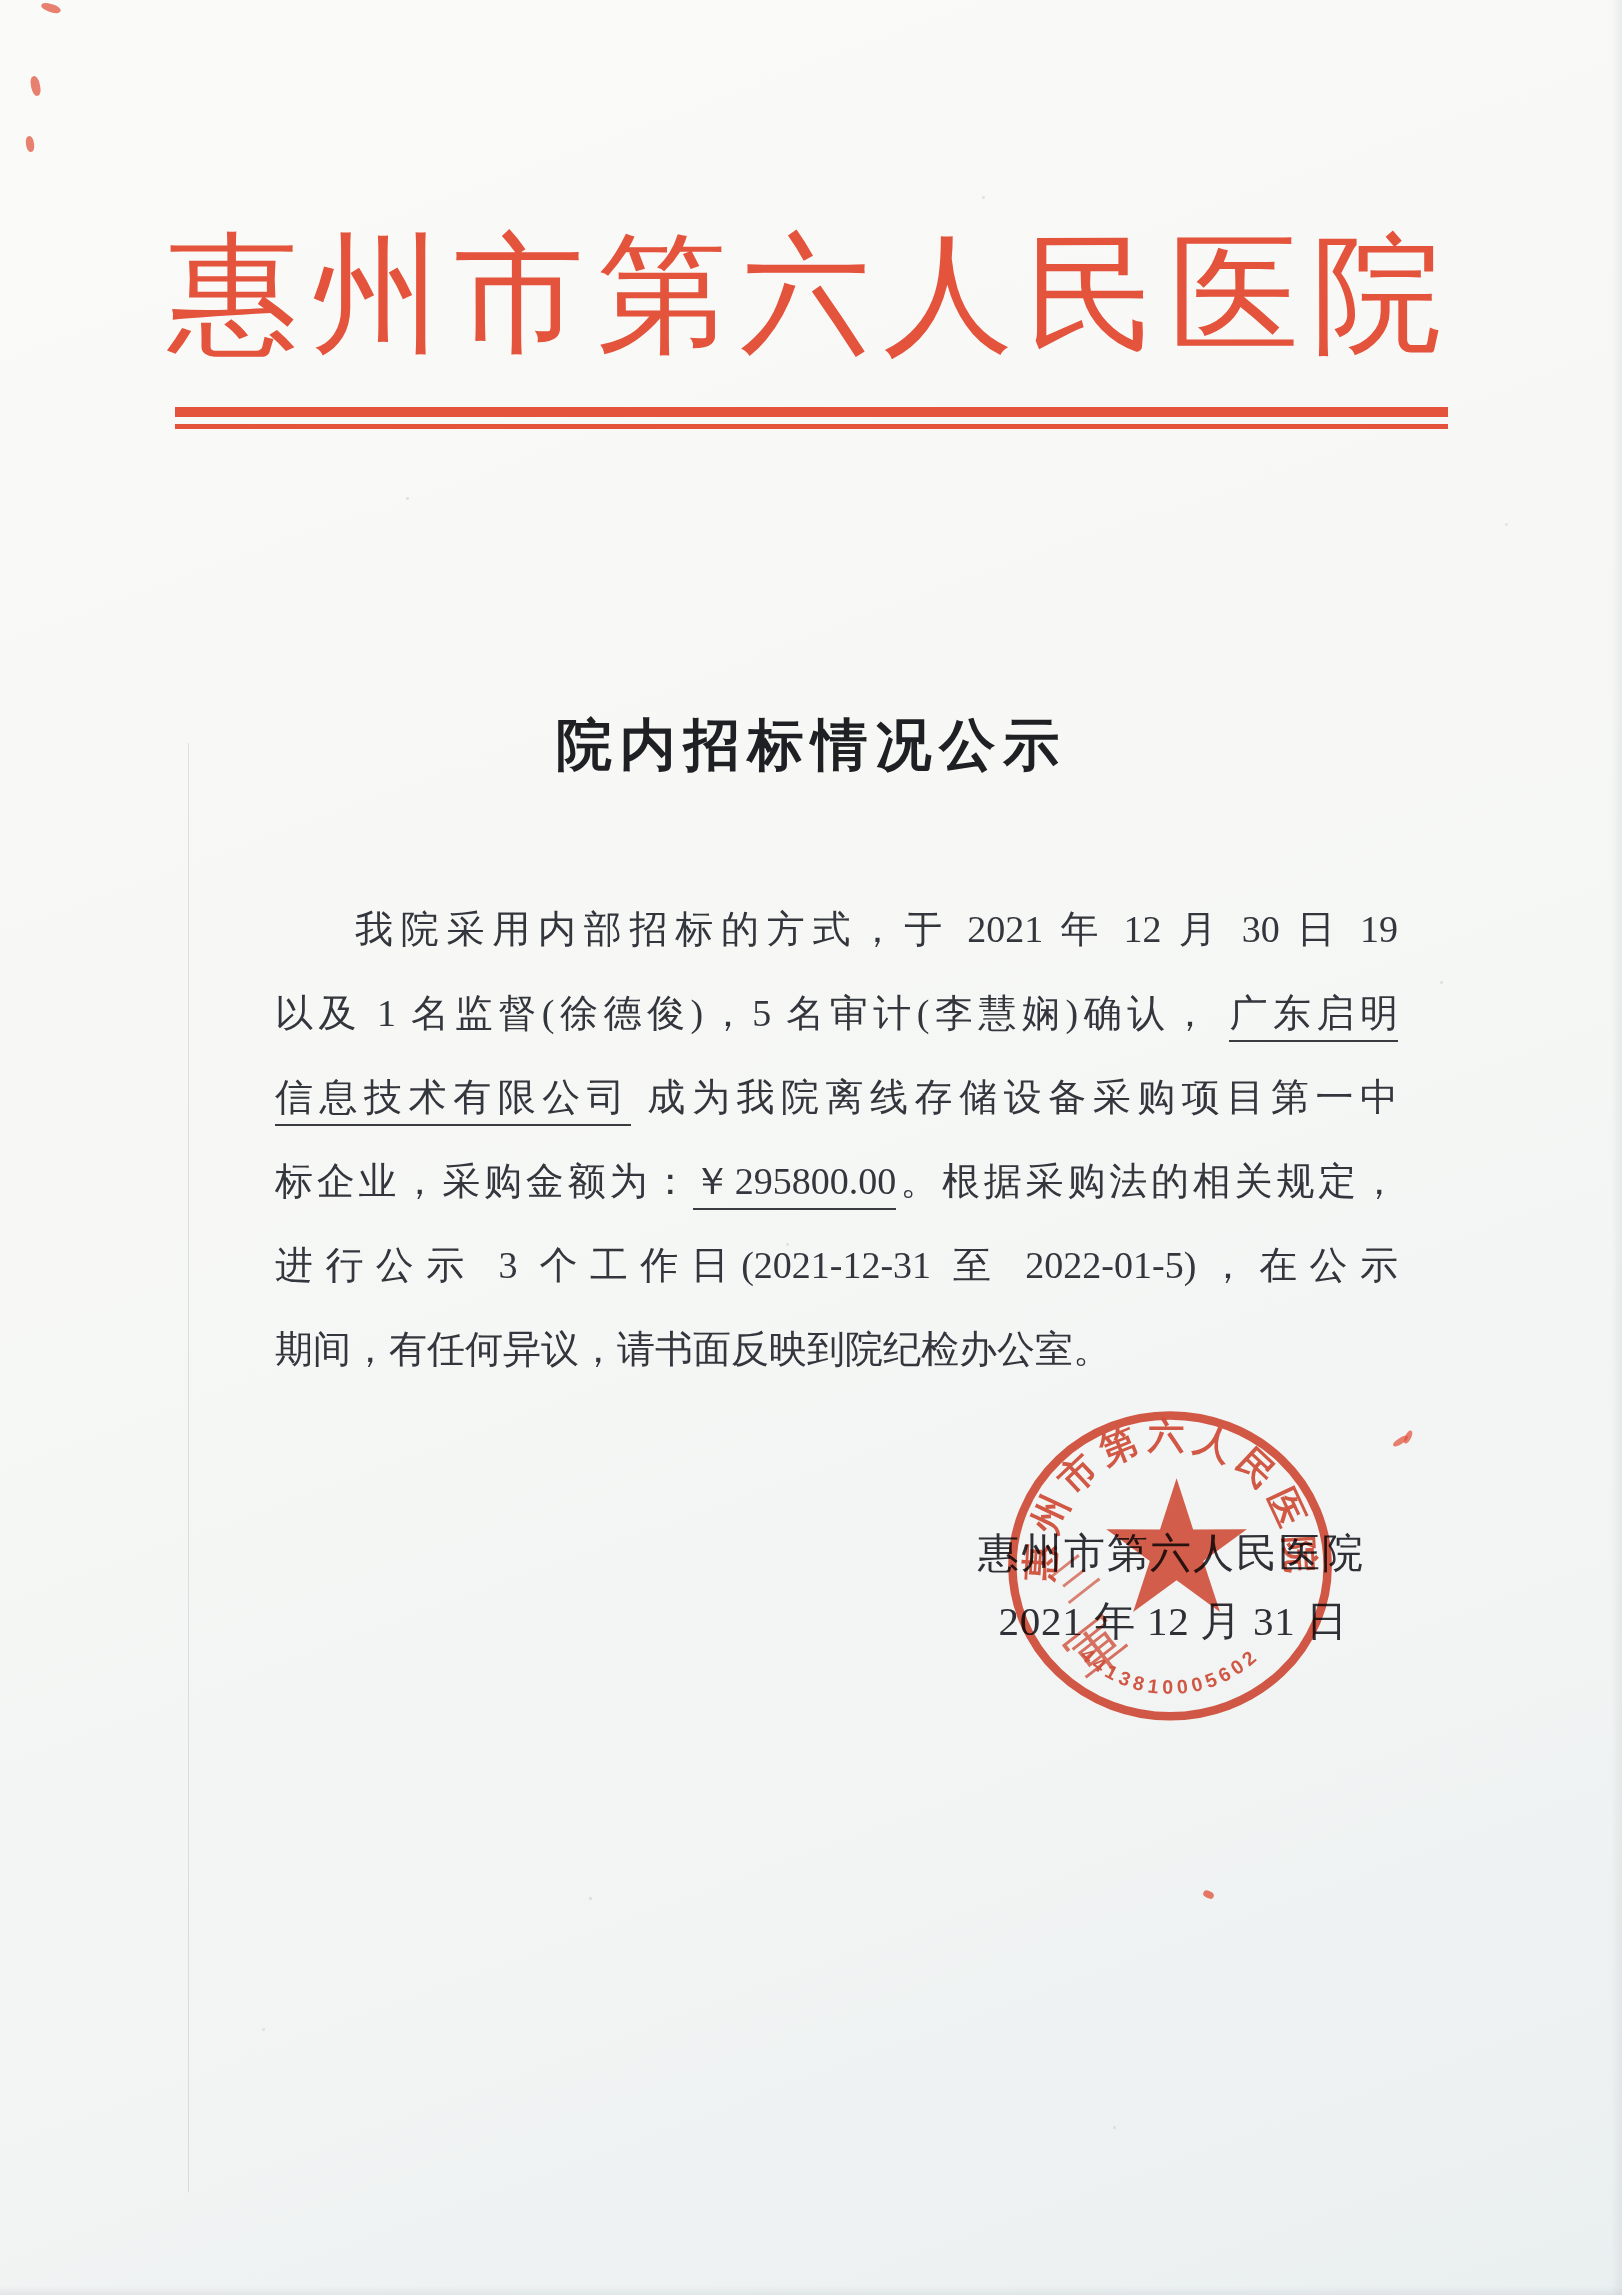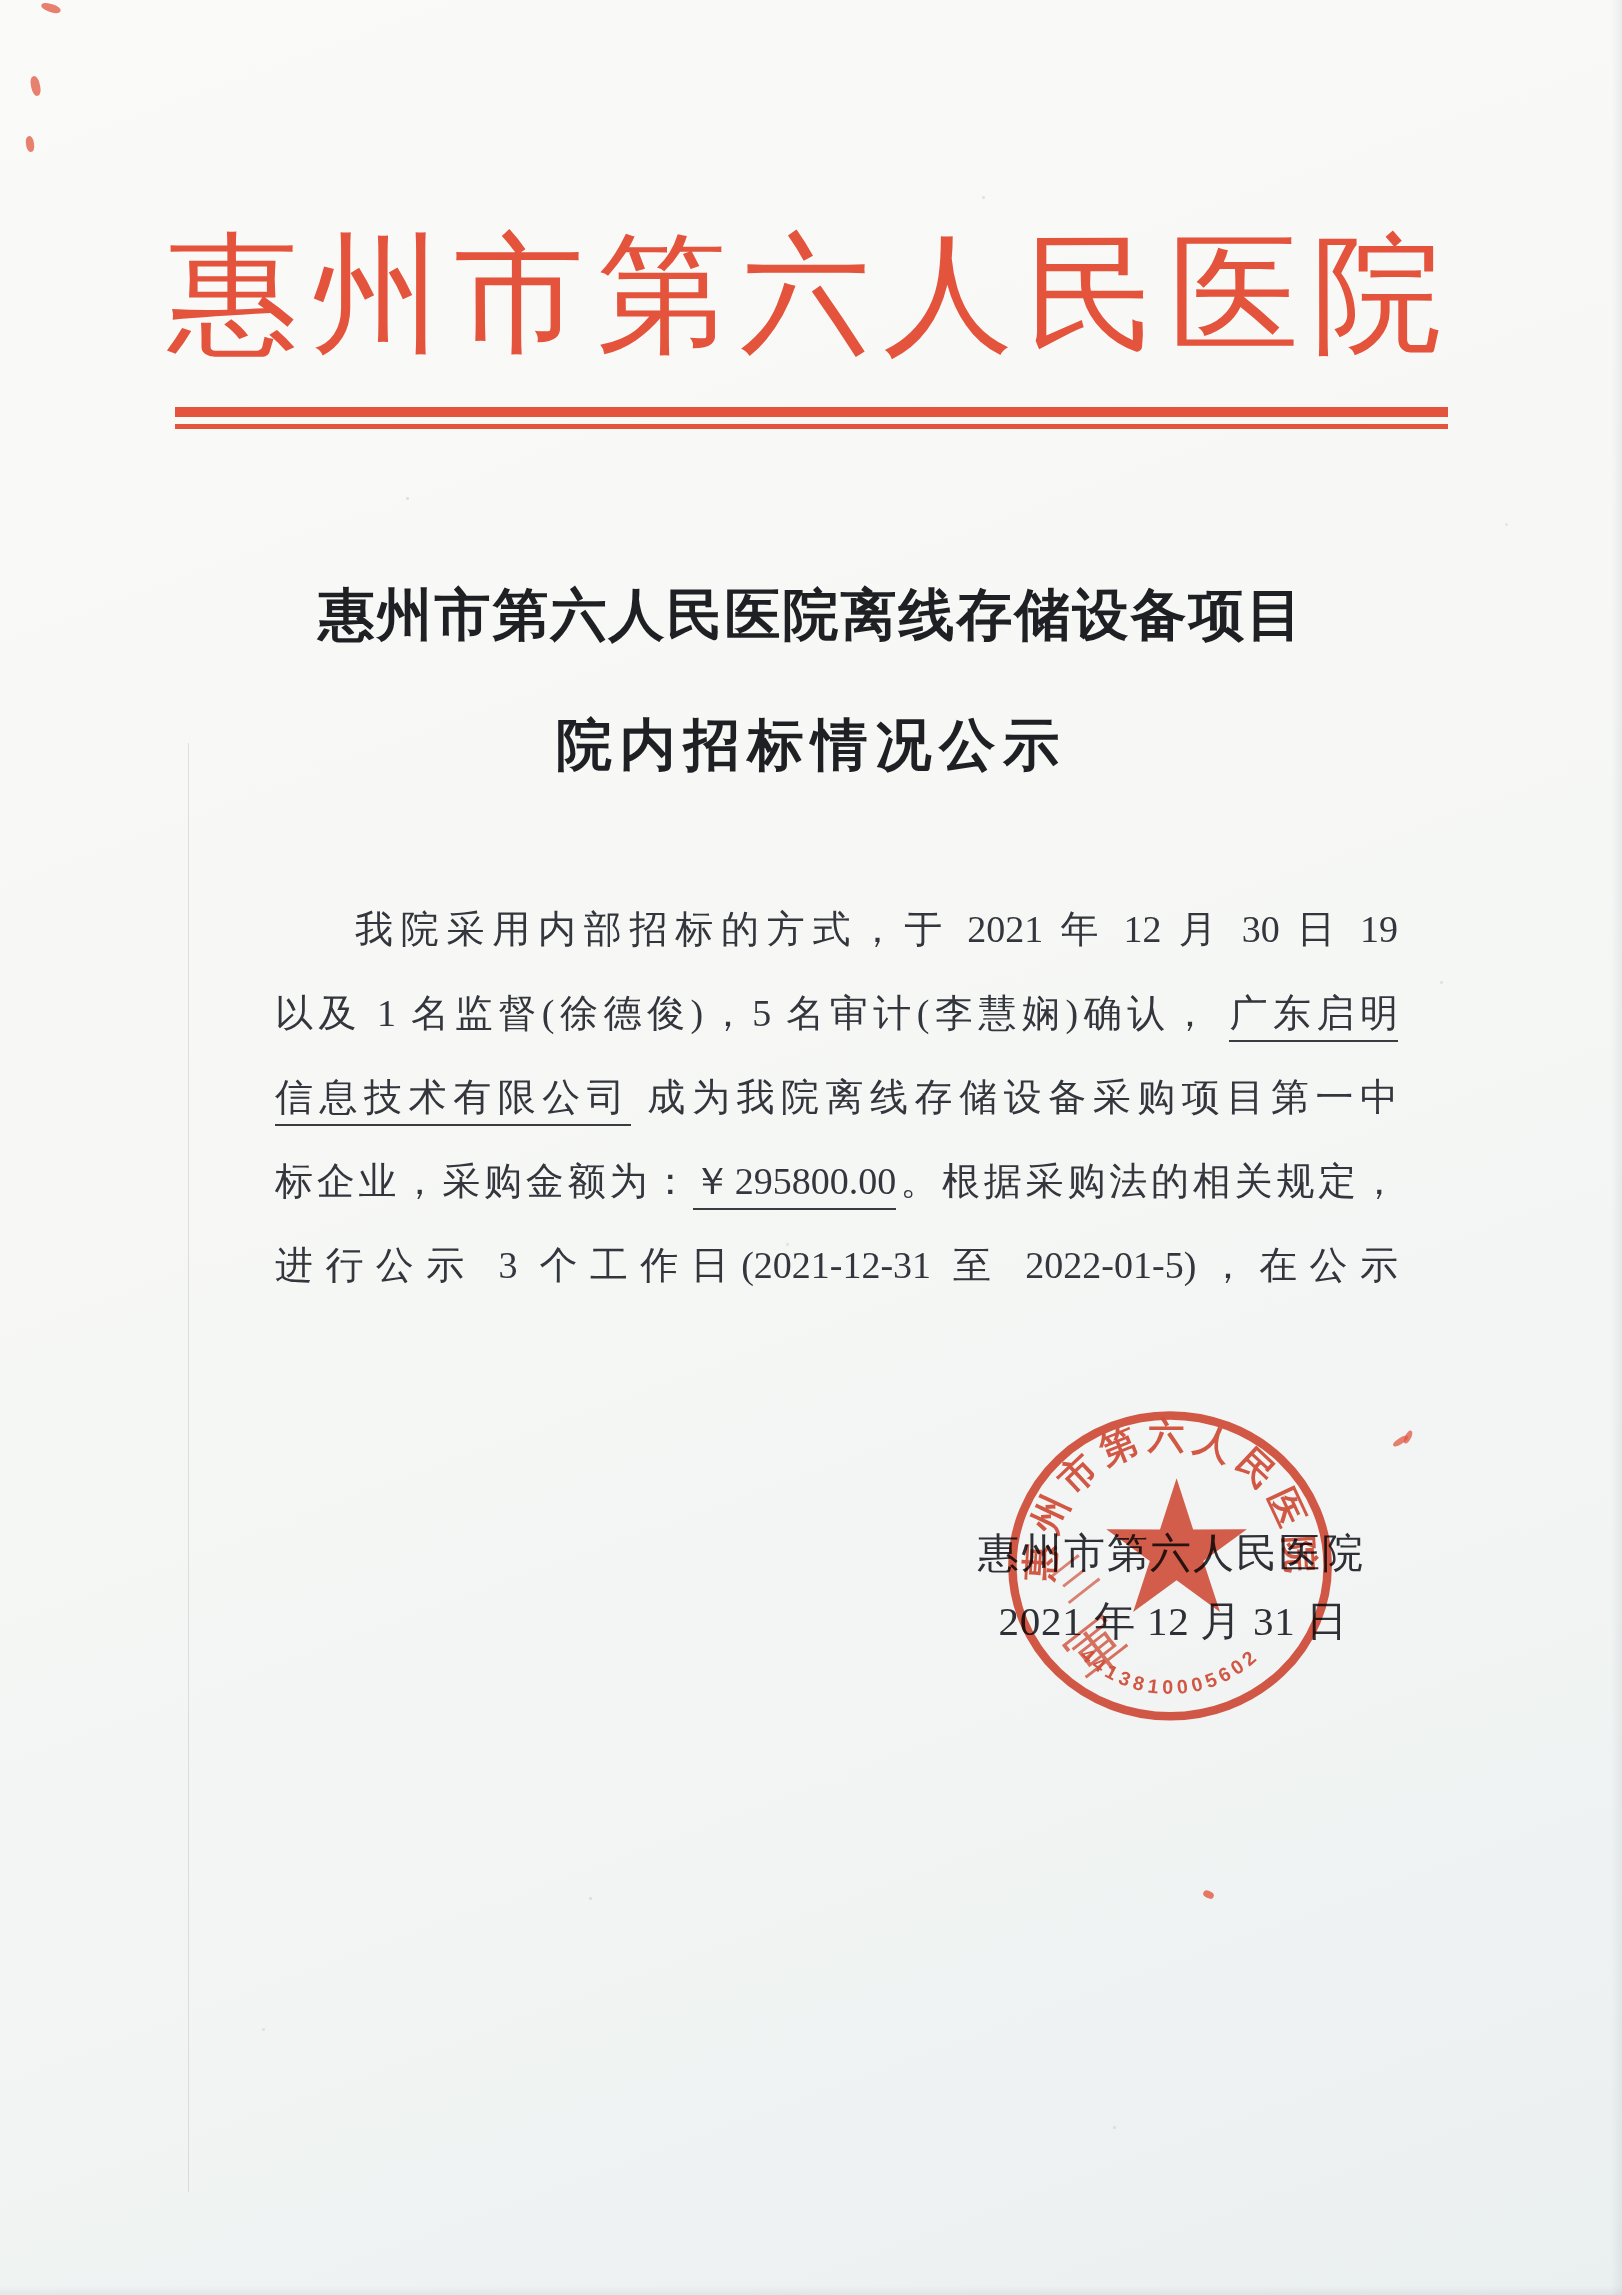--- a/index.html
+++ b/index.html
@@ -75,29 +75,29 @@
 </style>
 </head>
 <body>
 
 <div class="page">
 
   <div class="letterhead">惠州市第六人民医院</div>
   <div class="rule rule-thick"></div>
   <div class="rule rule-thin"></div>
 
-  <div class="doc-title doc-title-1">惠州市第六人民医院离线存储设备项目</div>
   <div class="doc-title doc-title-2">院内招标情况公示</div>
 
   <div class="body-block">
     <div class="bline first"><span>我院采用内部招标的方式，于 2021 年 12 月 30 日 19</span></div>
     <div class="bline"><span>以及 1 名监督(徐德俊)，5 名审计(李慧娴)确认， </span><span class="u">广东启明</span></div>
     <div class="bline"><span class="u">信息技术有限公司</span><span> 成为我院离线存储设备采购项目第一中</span></div>
     <div class="bline"><span>标企业，采购金额为：</span><span class="u">￥295800.00</span><span>。根据采购法的相关规定，</span></div>
     <div class="bline"><span>进行公示 3 个工作日(2021-12-31 至 2022-01-5)，在公示</span></div>
+    <div class="bline last"><span>期间，有任何异议，请书面反映到院纪检办公室。</span></div>
   </div>
 
   <div class="sig sig-org">惠州市第六人民医院</div>
   <div class="sig sig-date">2021 年 12 月 31 日</div>
 
   <svg class="seal" viewBox="0 0 510 500" xmlns="http://www.w3.org/2000/svg">
     <defs>
       <path id="arcTop" d="M 78.1 289.6 A 180 180 0 1 1 425.9 289.6" fill="none"></path>
       <path id="arcBottom" d="M 91.5 355.5 A 196 196 0 0 0 412.5 355.5" fill="none"></path>
     </defs>

